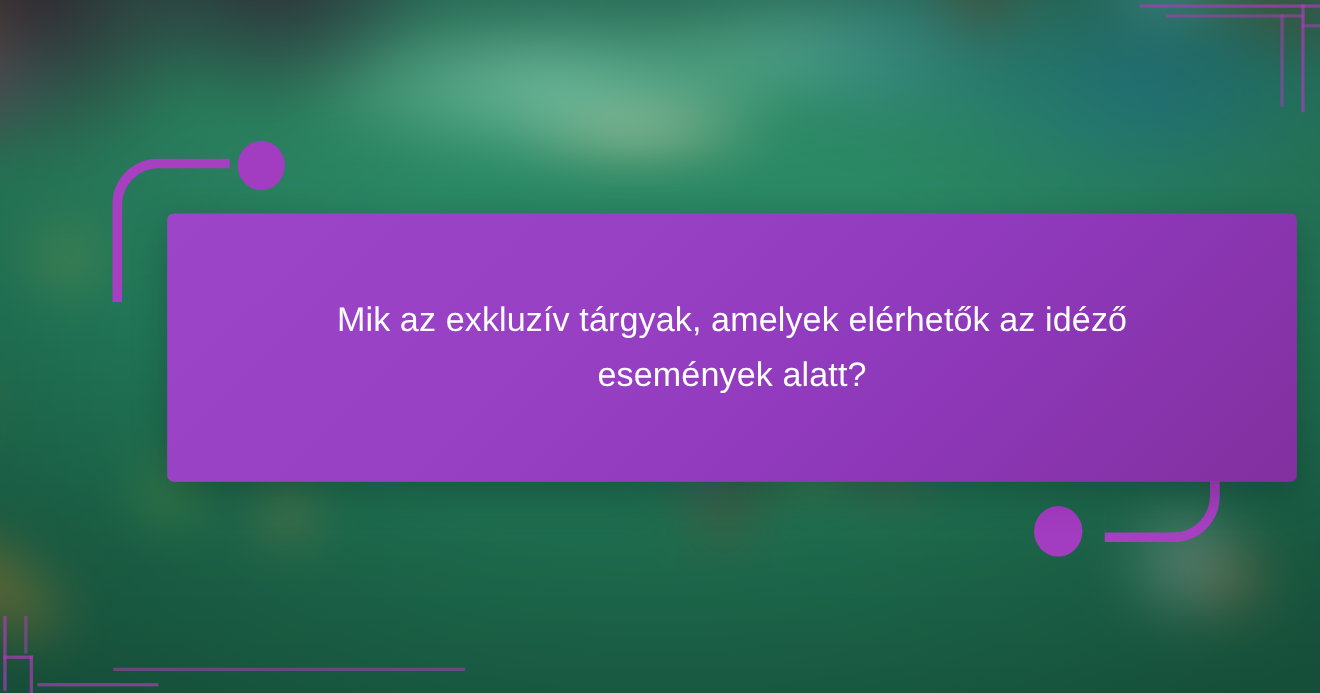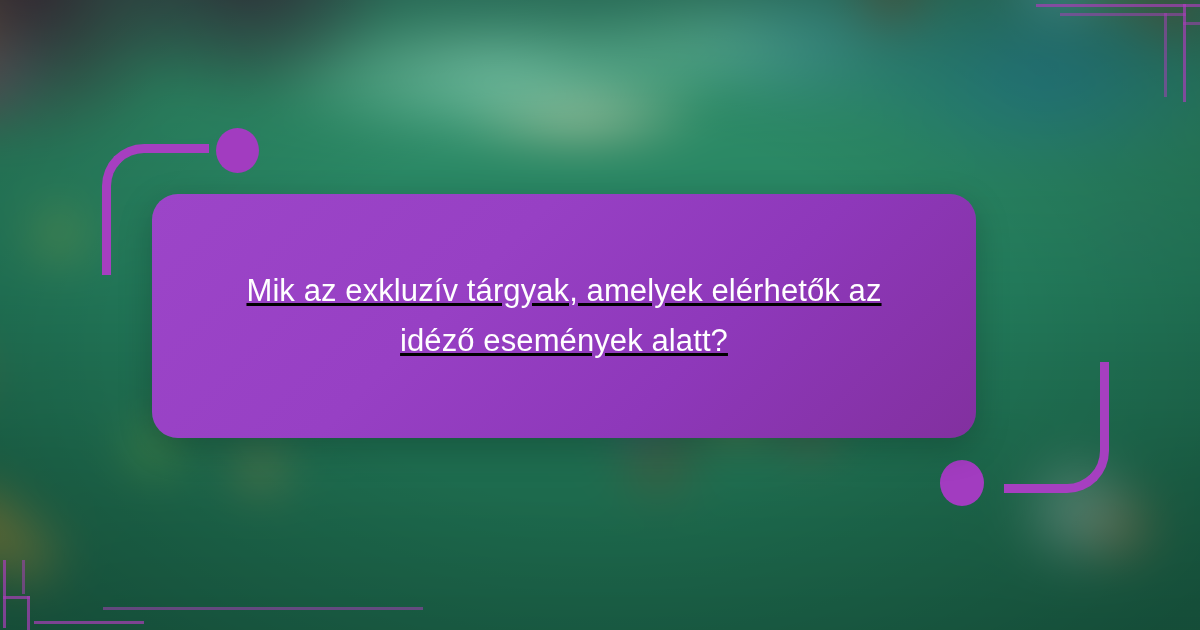--- a/index.html
+++ b/index.html
@@ -110,31 +110,30 @@
     background: #a23cc0;
   }
   .dot-top    { left: 216px; top: 128px; width: 43px; height: 45px; }
   .dot-bottom { left: 940px; top: 460px; width: 44px; height: 46px; }
 
   
   .card {
     position: absolute;
     left: 152px;
     top: 194px;
-    width: 824px;
+    width: 1027px;
     height: 244px;
-    border-radius: 26px;
+    border-radius: 6px;
     background: linear-gradient(135deg, #9c45c8 0%, #9740c4 38%, #8e38ba 66%, #82309f 100%);
     box-shadow: 0 10px 34px rgba(0,0,0,0.22);
     display: flex;
     align-items: center;
     justify-content: center;
     box-sizing: border-box;
     padding: 0 70px;
-    text-decoration: underline;
   }
   .card-question {
     color: #ffffff;
     font-size: 31px;
     line-height: 1.62;
     text-align: center;
     font-weight: 400;
     letter-spacing: .1px;
     max-width: 770px;
   }

